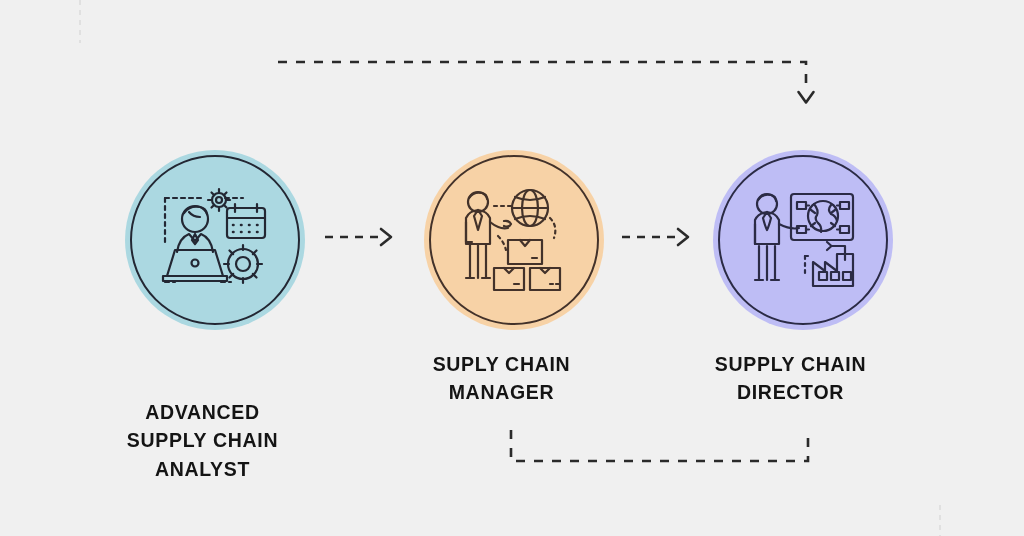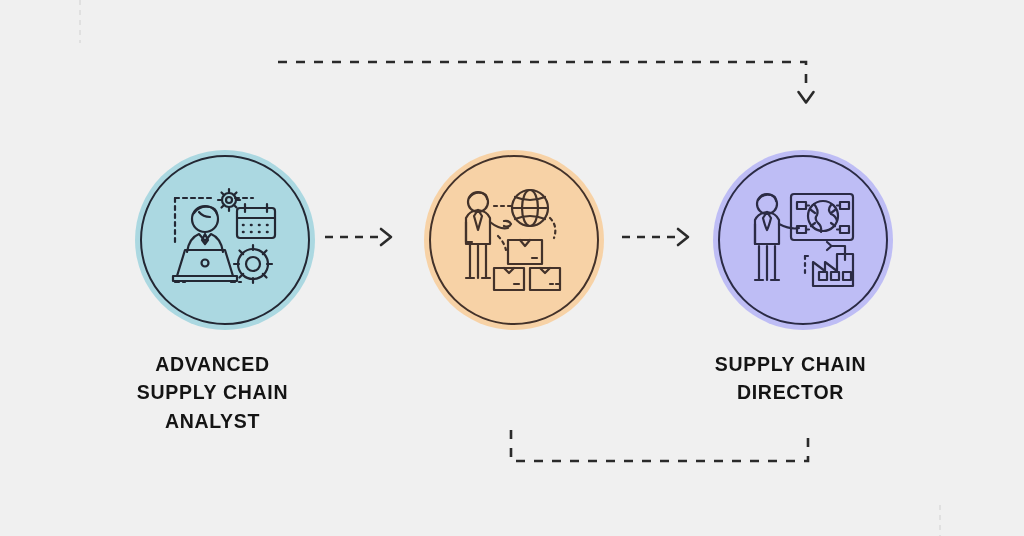--- a/index.html
+++ b/index.html
@@ -56,21 +56,21 @@
     text-align: center;
     font-size: 19.5px;
     font-weight: 700;
     letter-spacing: 0.7px;
     line-height: 1.45;
     color: #141414;
     white-space: pre-line;
   }
 
   
-  #node-analyst  { left: 135px; top: 150px; width: 180px; }
+  #node-analyst  { left: 125px; top: 150px; width: 180px; gap: 48px; }
   #node-manager  { left: 424px; top: 150px; width: 180px; }
   #node-director { left: 713px; top: 150px; width: 180px; }
 
   #node-analyst  .label { width: 230px; margin-left: -25px; }
   #node-manager  .label { width: 230px; margin-left: -25px; }
   #node-director .label { width: 230px; margin-left: -25px; }
 
   
   #connectors {
     position: absolute;
@@ -199,20 +199,22 @@
             <path d="M46 84 l5 5 l5 -5"></path>
             <path d="M56 100 h5"></path>
 
             <rect x="72" y="84" width="30" height="22"></rect>
             <path d="M82 84 l5 5 l5 -5"></path>
             <path d="M92 100 h3 M98 100 h3"></path>
           </g>
         </svg>
       </div>
     </div>
+    <div class="label">SUPLY CHAIN
+MANAGER</div>
   </div>
 
   <div class="node" id="node-director">
     <div class="circle" style="background:#bebdf5;">
       <div class="ring" style="border-color:#2b2b45;"></div>
       <div class="icon-wrap">
         <svg viewBox="0 0 112 112">
           <g fill="none" stroke="#2b2b45" stroke-width="2.2" stroke-linecap="round" stroke-linejoin="round">
 
             <circle cx="20" cy="20" r="10"></circle>

